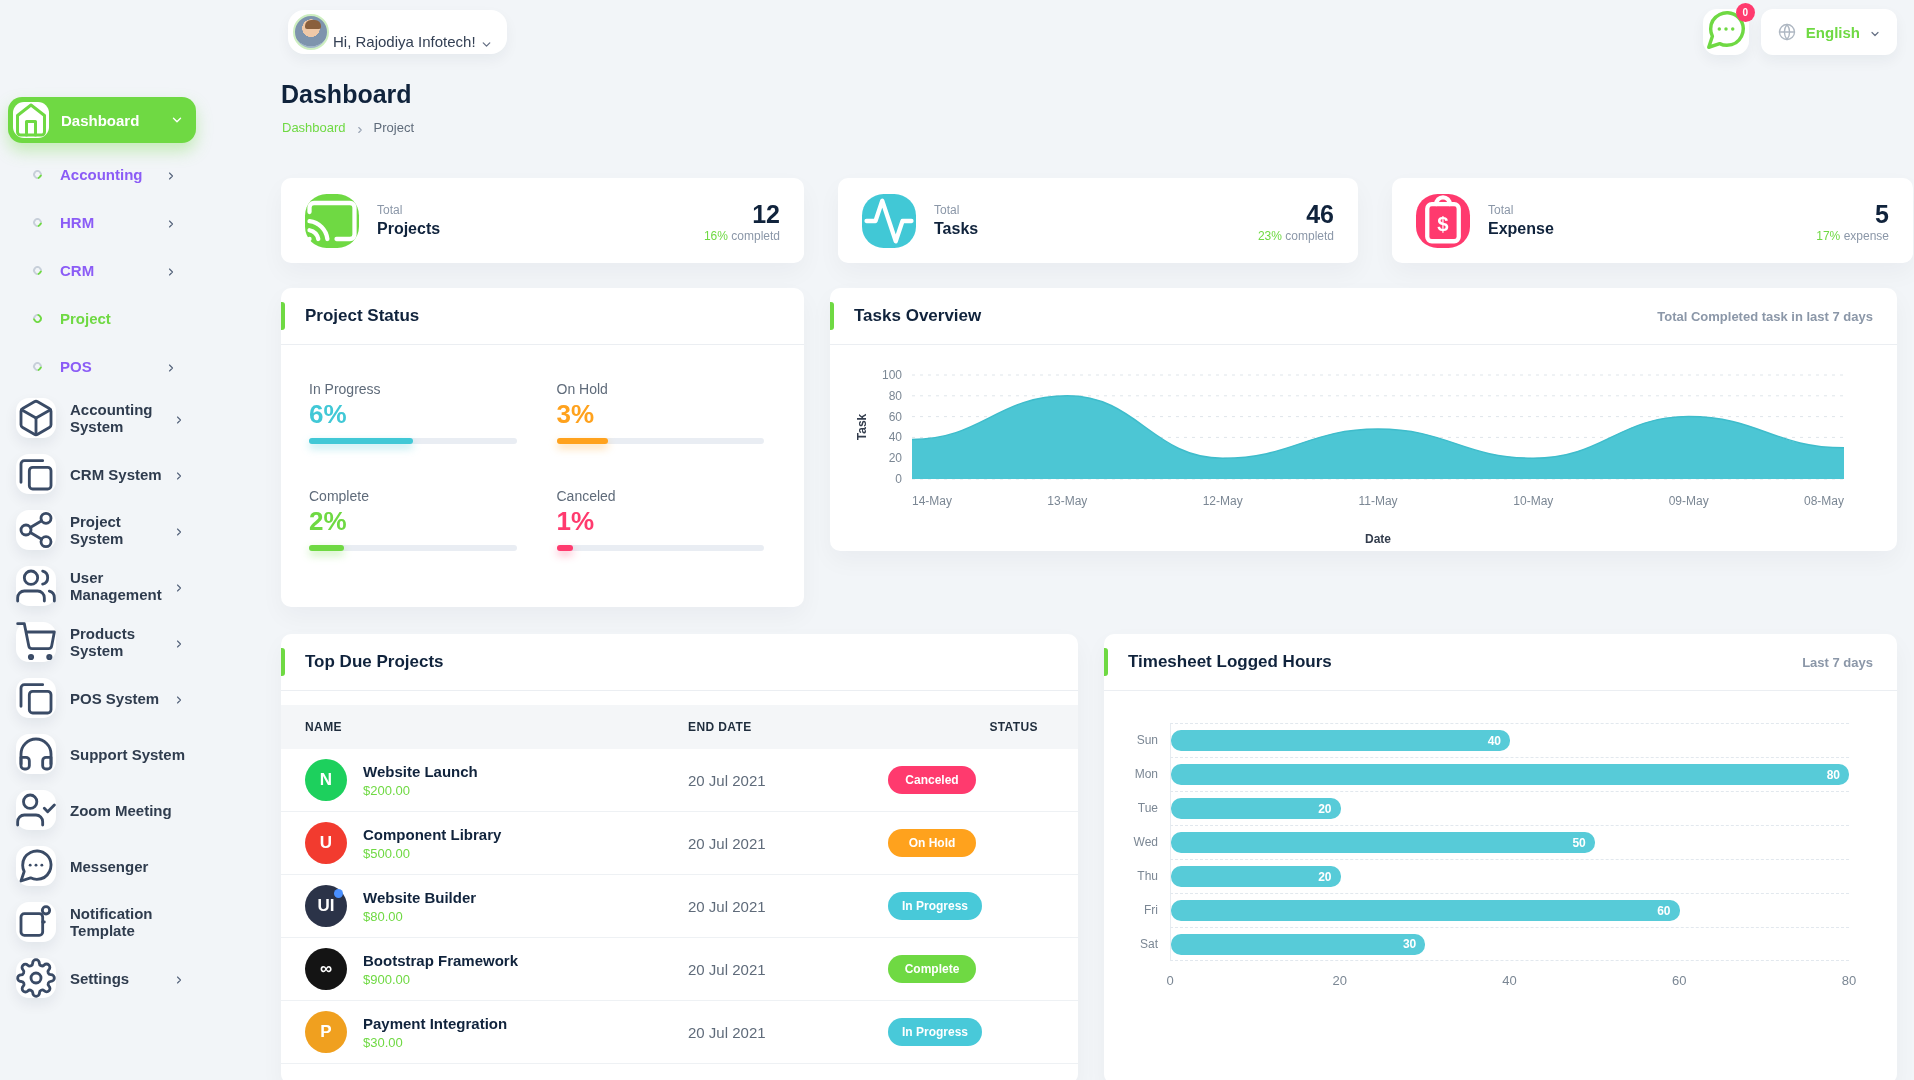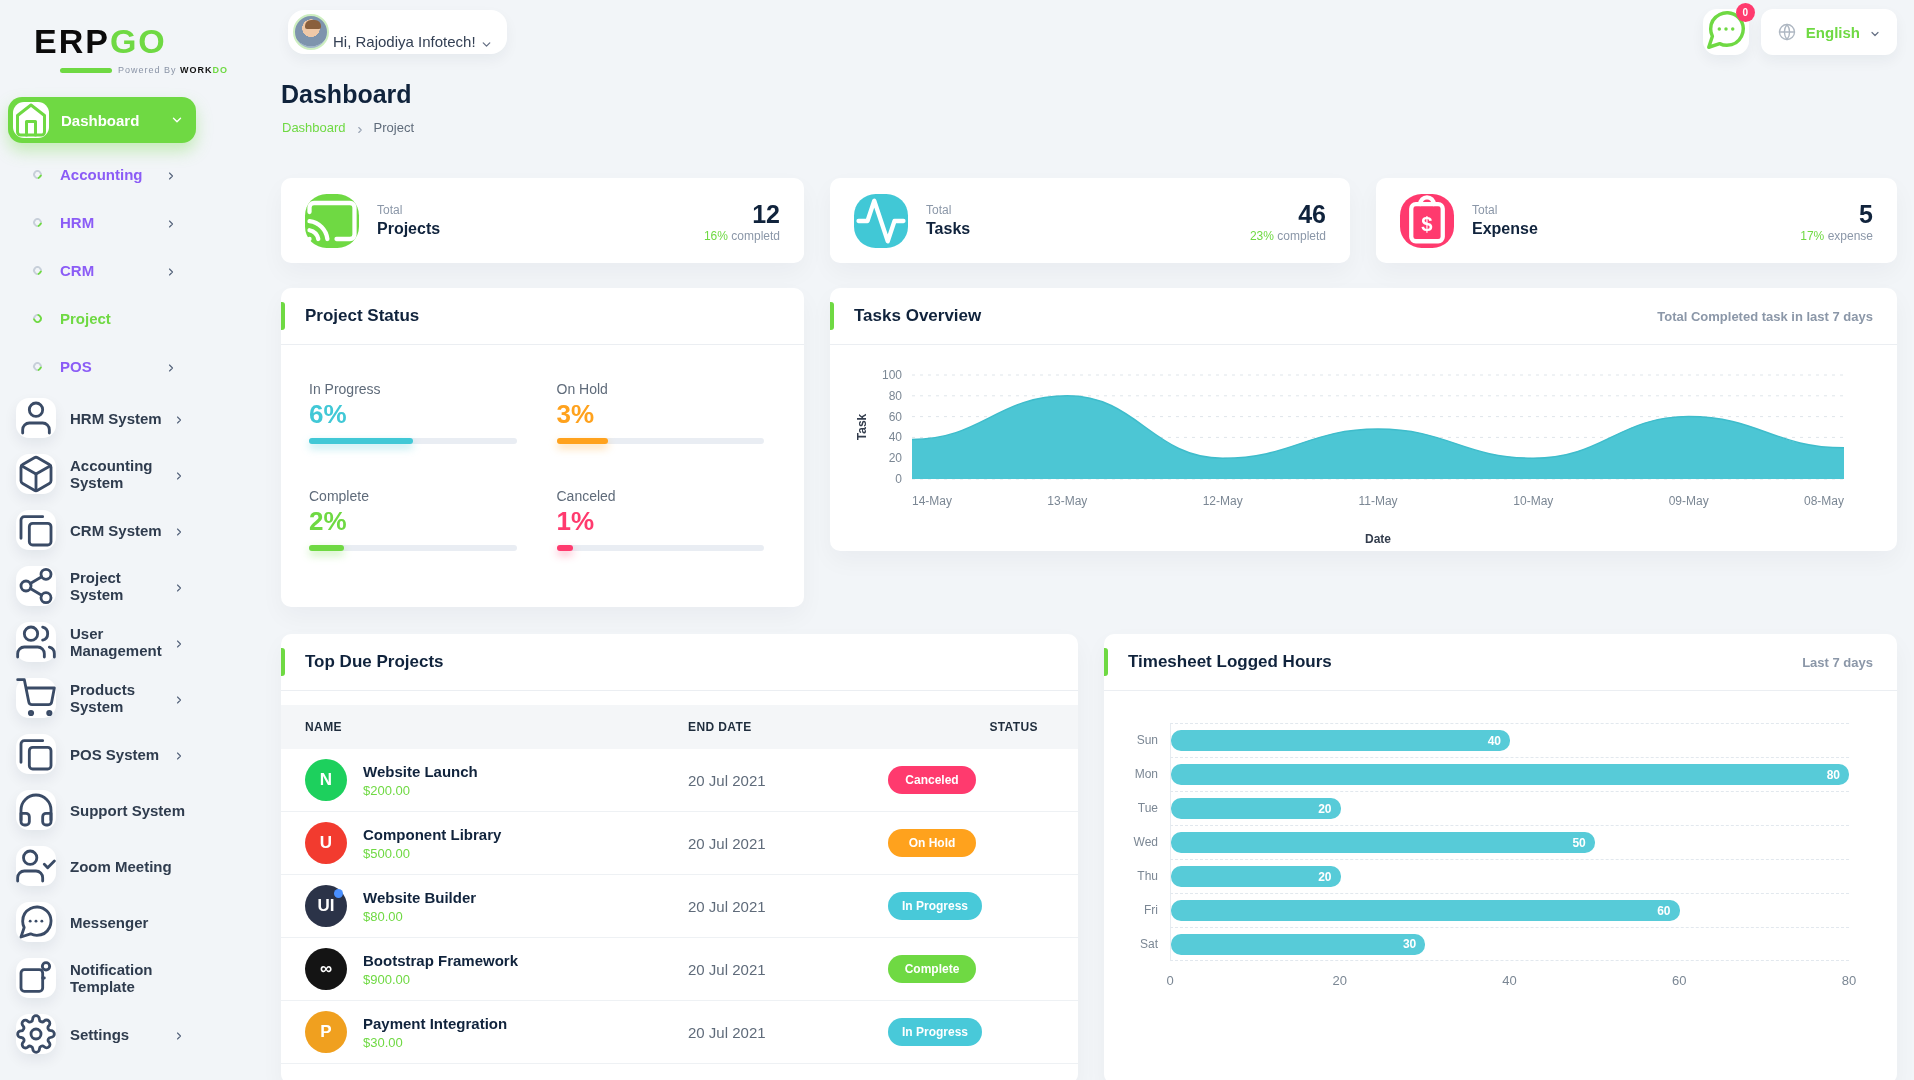--- a/index.html
+++ b/index.html
@@ -70,21 +70,21 @@
 
   
   .card { background:#fff; border-radius:10px; box-shadow:0 10px 24px rgba(16,35,60,.04); position:absolute; }
   .card-head { position:relative; height:57px; display:flex; align-items:center; justify-content:space-between;
     padding:0 24px; border-bottom:1px solid #ebeef2; }
   .card-head::before { content:""; position:absolute; left:0; top:14px; width:4px; height:28px; background:#6fd943; border-radius:0 3px 3px 0; }
   .card-title { font-size:17px; font-weight:700; color:#10233c; }
   .card-sub { font-size:13px; color:#8b97a8;font-weight:bold; }
 
   
-  .stats-row { position:absolute; left:281px; top:178px; width:1560px; display:grid; grid-template-columns:523px 520px 521px; gap:26px; }
+  .stats-row { position:absolute; left:281px; top:178px; width:1560px; display:grid; grid-template-columns:523px 520px 521px; gap:34px; }
   .stat-card { position:relative; height:85px; background:#fff; border-radius:10px; box-shadow:0 10px 24px rgba(16,35,60,.04);
     display:flex; align-items:center; padding:0 24px; }
   .stat-icon { width:54px; height:54px; border-radius:40%; display:flex; align-items:center; justify-content:center; color:#fff; margin-right:18px; flex:none; }
   .stat-icon svg { width:26px; height:26px; }
   .stat-labels { flex:1; }
   .stat-top { font-size:12px; color:#8b97a8; margin-bottom:3px; }
   .stat-name { font-size:16px; font-weight:700; color:#10233c; }
   .stat-right { text-align:right; }
   .stat-value { font-size:25px; font-weight:700; color:#10233c; line-height:1.2; }
   .stat-sub { font-size:12px; color:#8b97a8; }
@@ -128,27 +128,20 @@
     color:#fff; font-size:12px; font-weight:700; }
   .ts-axis { position:relative; height:30px; margin:6px 48px 0 66px; }
   .ts-axis span { position:absolute; transform:translateX(-50%); font-size:13px; color:#7b8794; top:6px; }
 </style>
 </head>
 <body>
 
 <div class="app">
 
   <div class="sidebar">
-    <div class="logo">
-      <div class="logo-main"><span>ERP</span><span class="go">GO</span></div>
-      <div class="powered">
-        <span class="powered-bar"></span>
-        <span class="powered-txt"><span>Powered By</span> <b><span>WORK</span><span class="do" style="color:#6fd943">DO</span></b></span>
-      </div>
-    </div>
 
     <div class="menu-active">
       <span class="tile">
           <svg viewBox="0 0 24 24" fill="none" stroke="currentColor" stroke-width="2" stroke-linecap="round" stroke-linejoin="round" style="width:100%;height:100%">
             <path d="M3 9l9-7 9 7v11a2 2 0 0 1-2 2H5a2 2 0 0 1-2-2z"></path>
             <polyline points="9 22 9 13 15 13 15 22"></polyline>
           </svg>
         </span>
       <span class="lbl">Dashboard</span>
       <span class="chev"><svg viewBox="0 0 24 24" fill="none" stroke="currentColor" stroke-width="2.4" stroke-linecap="round" stroke-linejoin="round" style="width:100%;height:100%">
@@ -185,32 +178,20 @@
   </div>
   <div class="child-row">
     <span class="ring"></span>
     <span class="clbl">POS</span>
     <span class="chev"><svg viewBox="0 0 24 24" fill="none" stroke="currentColor" stroke-width="2.2" stroke-linecap="round" stroke-linejoin="round" style="width:100%;height:100%">
               <polyline points="9 18 15 12 9 6"></polyline>
             </svg></span>
   </div>
       </div>
     <div class="modules" id="modules">
-  <div class="mod-row">
-    <span class="mod-tile">
-            <svg viewBox="0 0 24 24" fill="none" stroke="currentColor" stroke-width="1.7" stroke-linecap="round" stroke-linejoin="round" style="width:100%;height:100%">
-              <path d="M20 21v-2a4 4 0 0 0-4-4H8a4 4 0 0 0-4 4v2"></path>
-              <circle cx="12" cy="7" r="4"></circle>
-            </svg>
-          </span>
-    <span class="mlbl">HRM System</span>
-    <span class="chev"><svg viewBox="0 0 24 24" fill="none" stroke="currentColor" stroke-width="2.2" stroke-linecap="round" stroke-linejoin="round" style="width:100%;height:100%">
-              <polyline points="9 18 15 12 9 6"></polyline>
-            </svg></span>
-  </div>
   <div class="mod-row">
     <span class="mod-tile">
             <svg viewBox="0 0 24 24" fill="none" stroke="currentColor" stroke-width="1.7" stroke-linecap="round" stroke-linejoin="round" style="width:100%;height:100%">
               <path d="M21 16V8a2 2 0 0 0-1-1.73l-7-4a2 2 0 0 0-2 0l-7 4A2 2 0 0 0 3 8v8a2 2 0 0 0 1 1.73l7 4a2 2 0 0 0 2 0l7-4A2 2 0 0 0 21 16z"></path>
               <polyline points="3.3 7 12 12 20.7 7"></polyline>
               <line x1="12" y1="22" x2="12" y2="12"></line>
             </svg>
           </span>
     <span class="mlbl">Accounting System</span>
     <span class="chev"><svg viewBox="0 0 24 24" fill="none" stroke="currentColor" stroke-width="2.2" stroke-linecap="round" stroke-linejoin="round" style="width:100%;height:100%">

